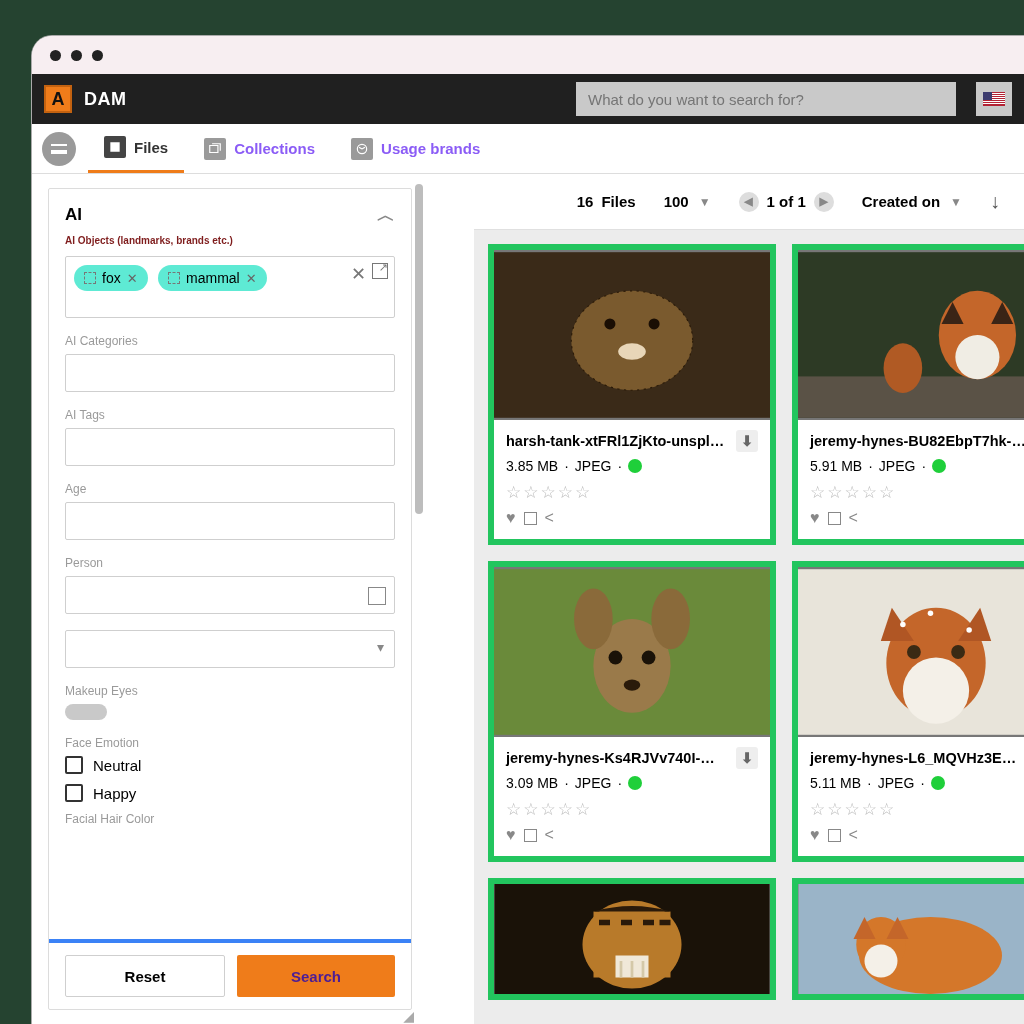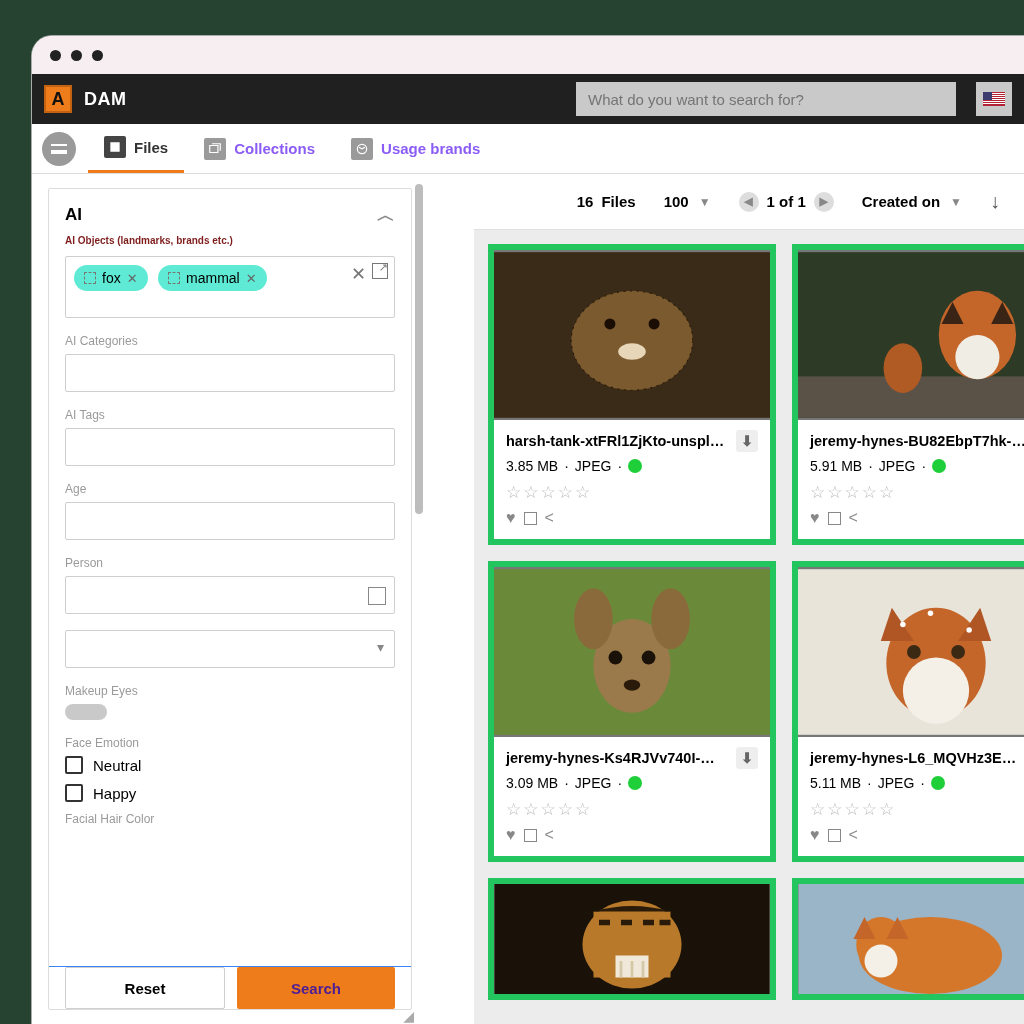--- a/index.html
+++ b/index.html
@@ -44,21 +44,21 @@
   .ai-expand::after { content:"↗"; position:absolute; top:-3px; right:-1px; font-size:11px; color:#777; }
 
   .flabel { color:#9a9a9a; font-size:12px; margin-bottom:6px; font-weight:500; }
   .finput { width:100%; height:38px; border:1px solid #cfcfcf; border-radius:2px; margin-bottom:16px; position:relative; }
   .finput.withexp::after { content:""; position:absolute; right:8px; top:10px; width:16px; height:16px; border:1.5px solid #888; }
   .finput.select::after { content:"▾"; position:absolute; right:10px; top:8px; color:#888; font-size:14px; }
   .toggle { width:42px; height:16px; background:#c9c9c9; border-radius:10px; margin:4px 0 16px; }
   .cbrow { display:flex; align-items:center; gap:10px; margin-bottom:10px; font-size:15px; }
   .cbrow .cb { width:18px; height:18px; border:2px solid #333; border-radius:2px; }
 
-  .sp-foot { display:flex; gap:12px; padding:0 16px; border-top:1px solid #3b82f6; }
+  .sp-foot { display:flex; gap:12px; padding:12px 16px; border-top:4px solid #3b82f6; }
   .btn { flex:1; height:42px; border-radius:2px; font-weight:700; font-size:15px; display:flex; align-items:center; justify-content:center; cursor:pointer; }
   .btn.reset { background:#fff; border:1px solid #cfcfcf; }
   .btn.search { background:#ef7c1a; color:#4c1d95; }
 
   .dragbar { width:14px; background:transparent; position:relative; }
   .dragbar .thumb { position:absolute; left:3px; top:10px; width:8px; height:330px; background:#bdbdbd; border-radius:4px; }
 
   .main { flex:1; padding:0; background:#ececec; overflow-y:auto;margin-left:48px; }
   .topstrip { height:56px; background:#fff; border-bottom:1px solid #e0e0e0; display:flex; align-items:center; justify-content:flex-end; gap:28px; padding:0 24px; font-size:15px; }
   .topstrip .grp { display:flex; align-items:center; gap:8px; font-weight:600; }

